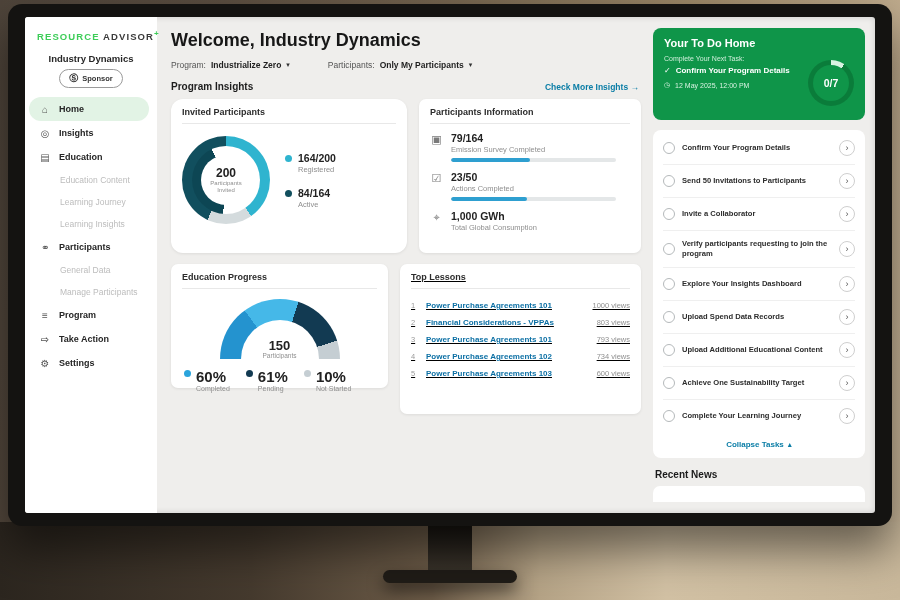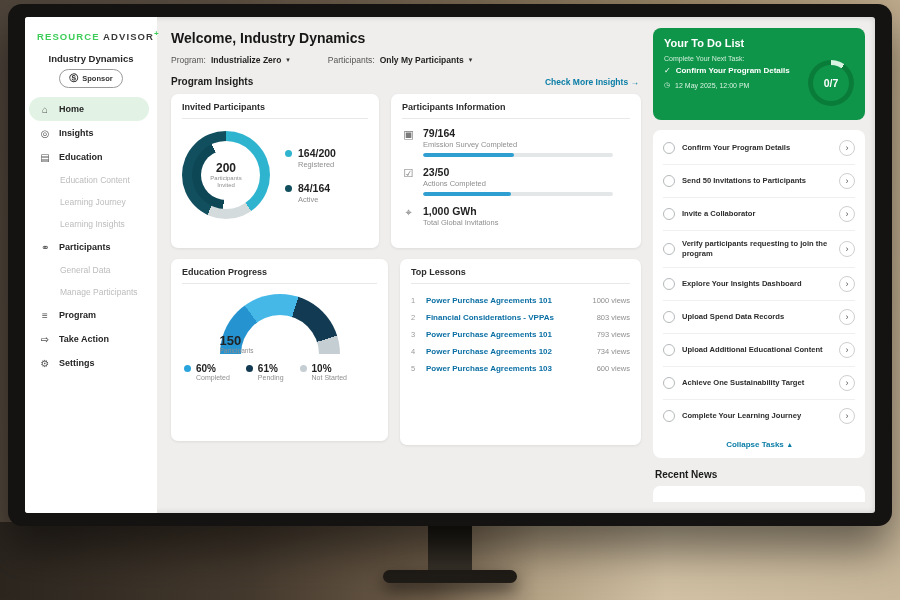--- a/index.html
+++ b/index.html
@@ -31,33 +31,33 @@
   .sponsor .s-ic{font-size:9px;color:#2f2f2f;}
   .nav{display:flex;flex-direction:column;}
   .nav-item{display:flex;align-items:center;gap:8px;height:24px;padding:0 8px 0 14px;font-weight:bold;
     color:#262626;font-size:9px;cursor:pointer;}
   .nav-item .nav-icon{width:12px;color:#555;font-size:10px;text-align:center;}
   .nav-item.active{background:#e2f3e5;border-radius:14px;margin:0 8px 0 4px;padding-left:10px;}
   .nav-sub{display:flex;align-items:center;height:22px;padding-left:35px;color:#bcbcbc;font-size:8.5px;cursor:pointer;}
 
   
   .main{flex:1;min-width:0;padding:11px 12px 0 14px;display:flex;flex-direction:column;}
-  .welcome{font-size:14px;font-weight:bold;color:#171717;margin:2px 0 9px;}
+  .welcome{font-size:18px;font-weight:bold;color:#171717;margin:2px 0 9px;}
   .filters{display:flex;align-items:center;gap:38px;font-size:8.5px;color:#555;margin-bottom:10px;}
   .filter{display:flex;gap:5px;align-items:center;cursor:pointer;}
   .filter .val{font-weight:bold;color:#1f1f1f;}
   .filter .caret{font-size:7px;color:#333;}
   .sec{display:flex;align-items:center;justify-content:space-between;margin:1px 2px 7px 0;}
   .sec-title{font-size:10px;font-weight:bold;color:#1d1d1d;}
   .sec-link{font-size:8.5px;font-weight:bold;color:#0a7da6;cursor:pointer;}
   .cards{display:flex;gap:12px;margin-bottom:11px;}
   .card{background:#fff;border-radius:7px;box-shadow:0 1px 3px rgba(0,0,0,.08);padding:8px 11px 10px;box-sizing:border-box;}
   .card-title{font-size:9px;font-weight:bold;color:#2c2c2c;padding-bottom:6px;border-bottom:1px solid #e8e8e8;margin-bottom:8px;}
 
-  .card.invited{width:208px;height:154px;}
+  .card.invited{width:236px;height:154px;border-radius:12px;}
   .invited-body{display:flex;align-items:center;gap:15px;padding-top:4px;}
   .donut{position:relative;width:88px;height:88px;border-radius:50%;
     background:conic-gradient(#2fb4cf 0 145deg,#d4dbdd 145deg 205deg,#114f5e 205deg 360deg);}
   .donut .ring2{position:absolute;inset:10px;border-radius:50%;
     background:conic-gradient(from 185deg,#0d4654 0 150deg,#ffffff 150deg 360deg);}
   .donut .hole{position:absolute;inset:19px;border-radius:50%;background:#fff;display:flex;flex-direction:column;
     align-items:center;justify-content:center;text-align:center;}
   .donut .cv{font-size:12px;font-weight:bold;color:#222;}
   .donut .cl{font-size:6px;color:#8f8f8f;width:42px;line-height:1.2;}
   .legend-v{display:flex;flex-direction:column;gap:13px;}
@@ -68,36 +68,36 @@
 
   .card.info{flex:1;height:154px;}
   .info-row{display:flex;gap:8px;margin-bottom:9px;}
   .info-icon{width:13px;font-size:11px;color:#7a7a7a;text-align:center;padding-top:1px;}
   .info-main{flex:1;}
   .iv{font-size:10.5px;font-weight:bold;color:#222;}
   .il{font-size:7.5px;color:#8f8f8f;margin:1px 0 4px;}
   .bar{height:4px;border-radius:2px;background:#e4e7e8;overflow:hidden;width:92%;}
   .bar i{display:block;height:100%;background:#2e9fd0;border-radius:2px;}
 
-  .card.education{width:217px;height:182px;border-radius:7px;}
+  .card.education{width:217px;height:124px;border-radius:7px;}
   .edu-body{display:flex;flex-direction:column;align-items:center;}
   .gauge{position:relative;width:120px;height:60px;overflow:hidden;margin-top:2px;}
   .gauge .arc{position:absolute;left:0;top:0;width:120px;height:120px;border-radius:50%;
     background:conic-gradient(from 270deg,#2493cf 0 54deg,#45b8e8 54deg 108deg,#123a52 108deg 162deg,#c5ced3 162deg 180deg,transparent 180deg 360deg);}
   .gauge .ghole{position:absolute;left:21px;top:21px;width:78px;height:78px;border-radius:50%;background:#fff;}
-  .gauge .gtxt{position:absolute;left:0;right:0;bottom:0;text-align:left;}
+  .gauge .gtxt{position:absolute;left:0;right:0;bottom:0;text-align:center;}
   .gauge .gv{font-size:13px;font-weight:bold;color:#222;line-height:1;}
   .gauge .gl{font-size:6.5px;color:#8f8f8f;}
   .legend-h{display:flex;gap:16px;margin-top:9px;align-self:flex-start;padding-left:2px;}
   .legh{display:flex;gap:5px;}
   .legh .dot{width:7px;height:7px;border-radius:50%;margin-top:2px;flex:none;}
-  .legh .lv{font-size:10px;font-weight:bold;color:#222;}
+  .legh .lv{font-size:15px;font-weight:bold;color:#222;}
   .legh .ll{font-size:7px;color:#8f8f8f;}
 
-  .card.lessons{flex:1;height:186px;}
+  .card.lessons{flex:1;height:150px;text-decoration:underline;}
   .lesson{display:flex;align-items:center;gap:7px;padding:4px 0;}
   .lr{font-size:7.5px;color:#9a9a9a;width:8px;flex:none;}
   .lt{flex:1;font-size:8px;font-weight:bold;color:#0b6fa4;cursor:pointer;white-space:nowrap;overflow:hidden;}
   .lviews{font-size:7.5px;color:#8f8f8f;flex:none;}
 
   
   .rightcol{width:212px;min-width:212px;padding:11px 10px 0 0;display:flex;flex-direction:column;}
   .todo-card{background:#0f9549;border-radius:8px;padding:9px 11px;color:#fff;position:relative;min-height:92px;box-sizing:border-box;}
   .todo-title{font-size:11px;font-weight:bold;}
   .todo-sub{font-size:7px;color:#cfeeda;margin:6px 0 4px;}
@@ -252,21 +252,21 @@
                 <div class="il">Actions Completed</div>
                 <div class="bar">
                     <i style="width:46%"></i>
                   </div>
               </div>
             </div>
             <div class="info-row">
               <div class="info-icon">⌖</div>
               <div class="info-main">
                 <div class="iv">1,000 GWh</div>
-                <div class="il">Total Global Invitations</div>
+                <div class="il">Total Global Consumption</div>
               </div>
             </div>
           </div>
         </div>
 
 
         <div class="cards">
 
           <div class="card education">
             <div class="card-title">Education Progress</div>
@@ -331,21 +331,21 @@
               <span class="lr">5</span>
               <span class="lt">Power Purchase Agreements 103</span>
               <span class="lviews">600 views</span>
             </div>
           </div>
         </div>
       </div>
 
       <div class="rightcol">
         <div class="todo-card">
-          <div class="todo-title">Your To Do List</div>
+          <div class="todo-title">Your To Do Home</div>
           <div class="todo-sub">Complete Your Next Task:</div>
           <div class="todo-next">
             <span>✓</span>
             <span>Confirm Your Program Details</span>
           </div>
           <div class="todo-due">
             <span>◷</span>
             <span>12 May 2025, 12:00 PM</span>
           </div>
           <div class="todo-ring">

